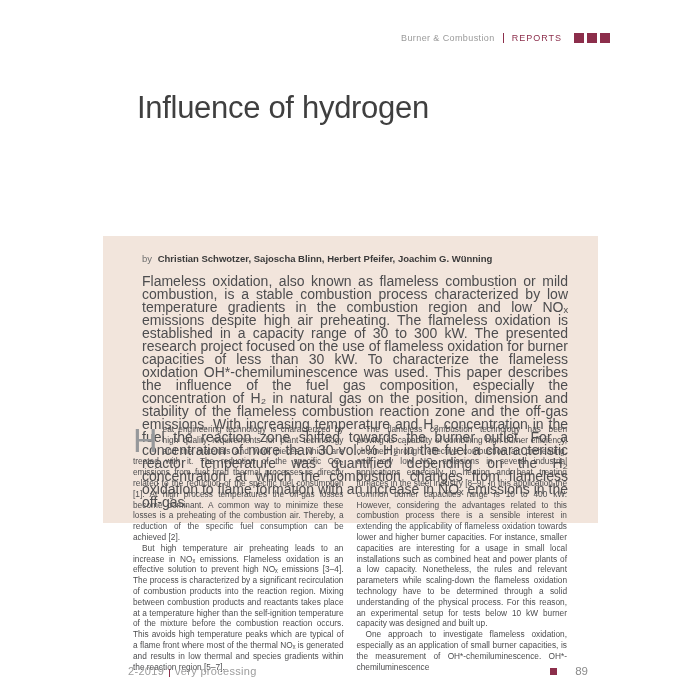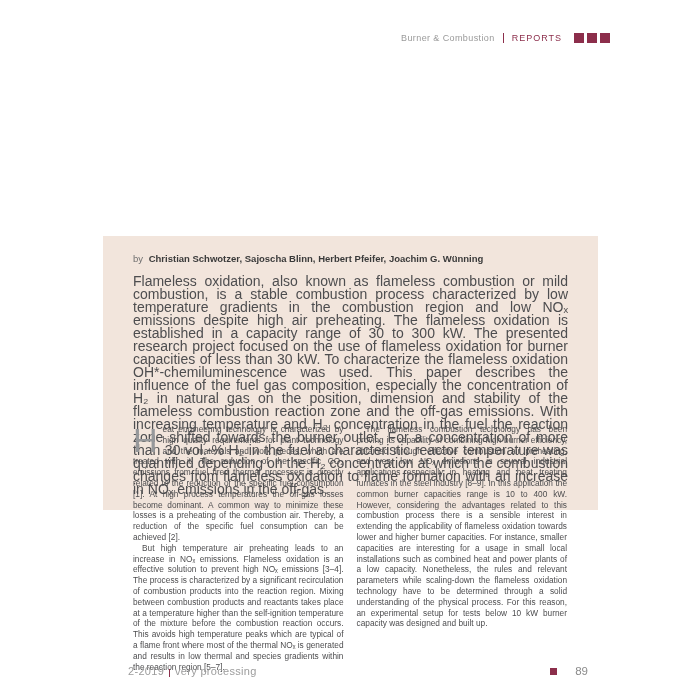--- a/index.html
+++ b/index.html
@@ -20,21 +20,21 @@
   .title {
     position:absolute; left:137px; top:90px; margin:0;
     font-weight:normal; font-size:31px; line-height:35px;
     color:#3f3f3f; letter-spacing:-0.3px;
   }
   .title-line { display:block; }
 
   
   .abstract-box {
     position:absolute; left:103px; top:236px; width:495px; box-sizing:border-box;
-    background:#f2e5dc; padding:17px 30px 14px 30px;
+    background:#f2e5dc; padding:17px 30px 14px 39px;
   }
   .byline { margin:0 0 11px 0; font-size:9.5px; }
   .byline-prefix { color:#6f6f6f; margin-right:3px; }
   .byline-authors { font-weight:bold; color:#3a3a3a; }
   .abstract-text {
     margin:0; font-size:14px; line-height:13px;
     text-align:justify; color:#4d4d4f;
   }
 
   
@@ -68,40 +68,42 @@
     <span class="header-pipe"></span>
     <span class="header-label">REPORTS</span>
     <span class="header-squares">
       <span class="sq"></span>
       <span class="sq"></span>
       <span class="sq"></span>
     </span>
   </div>
 
   <h1 class="title">
+    <span class="title-line">Influence of hydrogen</span>
   </h1>
 
   <section class="abstract-box">
     <p class="byline">
       <span class="byline-prefix">by</span>
       <span class="byline-authors">Christian Schwotzer, Sajoscha Blinn, Herbert Pfeifer, Joachim G. Wünning</span>
     </p>
     <p class="abstract-text">Flameless oxidation, also known as flameless combustion or mild combustion, is a stable combustion process characterized by low temperature gradients in the combustion region and low NOₓ emissions despite high air preheating. The flameless oxidation is established in a capacity range of 30 to 300 kW. The presented research project focused on the use of flameless oxidation for burner capacities of less than 30 kW. To characterize the flameless oxidation OH*-chemiluminescence was used. This paper describes the influence of the fuel gas composition, especially the concentration of H₂ in natural gas on the position, dimension and stability of the flameless combustion reaction zone and the off-gas emissions. With increasing temperature and H₂ concentration in the fuel the reaction zone shifted towards the burner outlet. For a concentration of more than 30 vol.-% H₂ in the fuel a characteristic reactor temperature was quantified depending on the H₂ concentration at which the combustion changes from flameless oxidation to flame formation with an increase in NOₓ emissions in the off-gas.</p>
   </section>
 
   <section class="columns">
     <div class="col">
       <p class="para">
         <span class="dropcap">H</span>
         <span>eat engineering technology is characterized by high quality requirements for plant technology and the materials and work pieces, which are treated with it. The reduction of the specific CO₂ emissions from fuel fired thermal processes is directly related to the reduction of the specific fuel consumption [1]. At high process temperatures the off-gas losses become dominant. A common way to minimize these losses is a preheating of the combustion air. Thereby, a reduction of the specific fuel consumption can be achieved [2].</span>
       </p>
       <p class="para indent">But high temperature air preheating leads to an increase in NOₓ emissions. Flameless oxidation is an effective solution to prevent high NOₓ emissions [3–4]. The process is characterized by a significant recirculation of combustion products into the reaction region. Mixing between combustion products and reactants takes place at a temperature higher than the self-ignition temperature of the mixture before the combustion reaction occurs. This avoids high temperature peaks which are typical of a flame front where most of the thermal NOₓ is generated and results in low thermal and species gradients within the reaction region [5–7].</p>
     </div>
     <div class="col">
       <p class="para indent">The flameless combustion technology has been proving its capability of combining high burner efficiency, obtained through effective combustion air preheating, and very low NOₓ emissions in several industrial applications especially in heating and heat treating furnaces in the steel industry [8–9]. In this application the common burner capacities range is 10 to 400 kW. However, considering the advantages related to this combustion process there is a sensible interest in extending the applicability of flameless oxidation towards lower and higher burner capacities. For instance, smaller capacities are interesting for a usage in small local installations such as combined heat and power plants of a low capacity. Nonetheless, the rules and relevant parameters while scaling-down the flameless oxidation technology have to be determined through a solid understanding of the physical process. For this reason, an experimental setup for tests below 10 kW burner capacity was designed and built up.</p>
+      <p class="para indent">One approach to investigate flameless oxidation, especially as an application of small burner capacities, is the measurement of OH*-chemiluminescence. OH*-chemiluminescence</p>
     </div>
   </section>
 
   <div class="footer">
     <div class="footer-left">
       <span>2-2019</span>
       <span class="footer-pipe"></span>
       <span>very processing</span>
     </div>
     <div class="footer-right">

